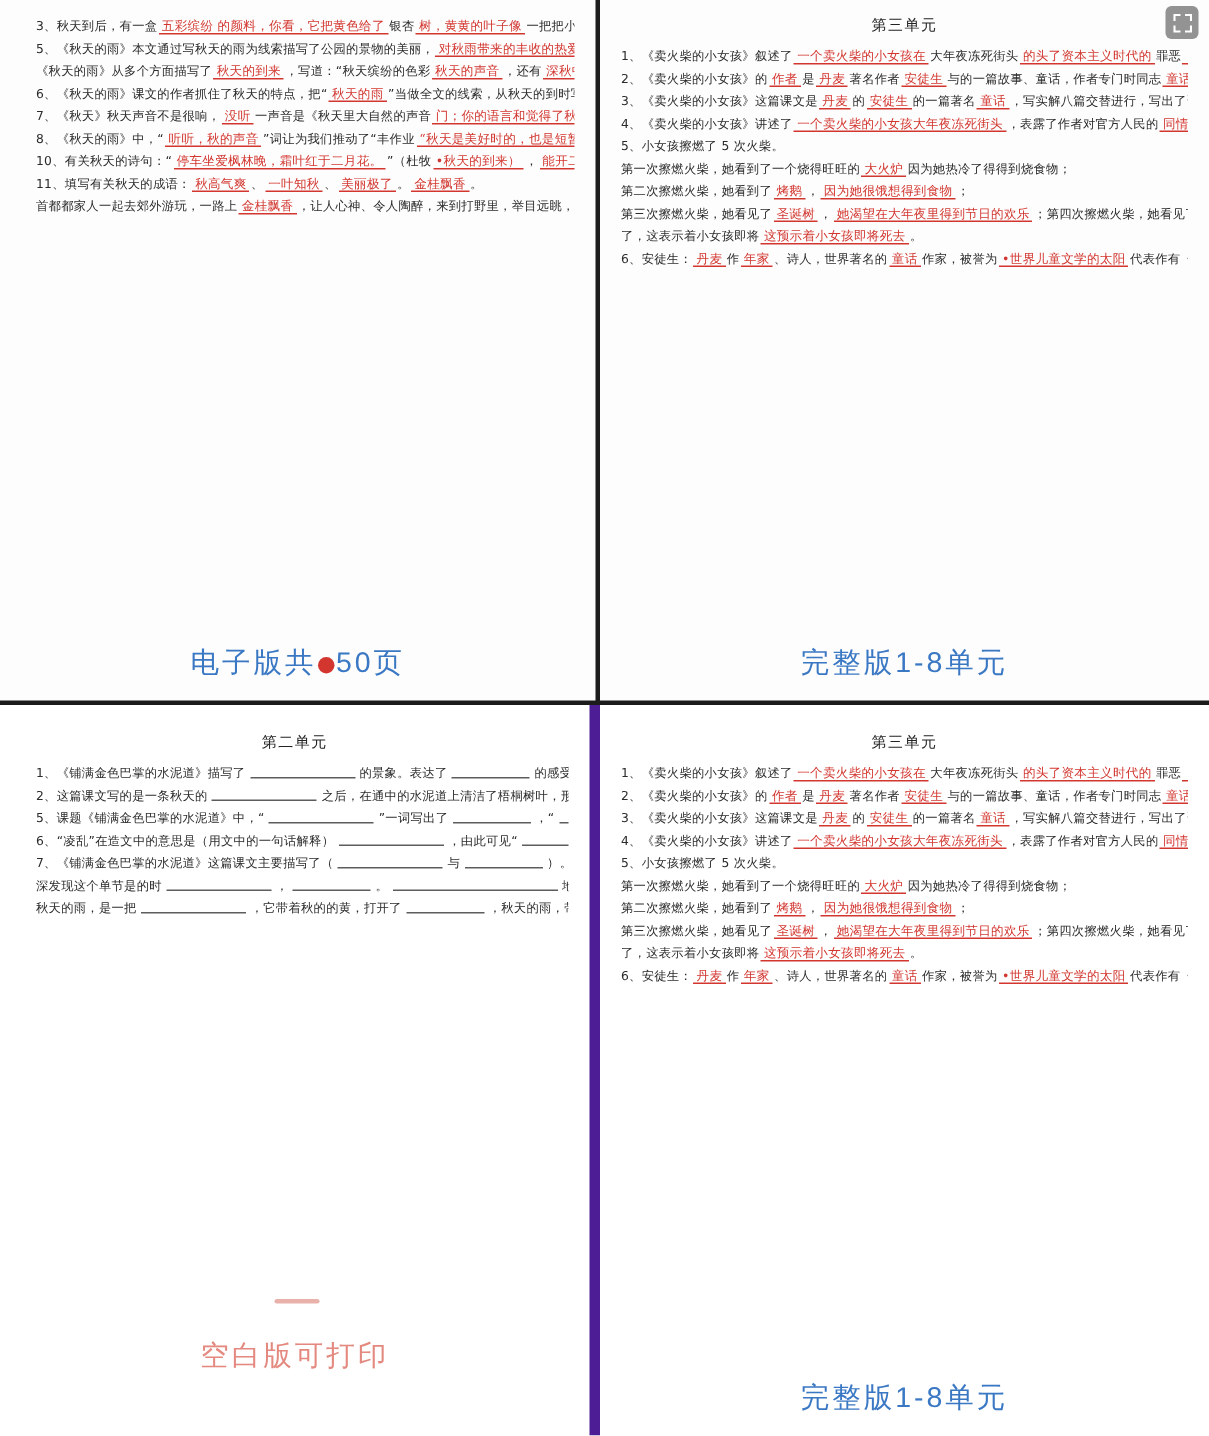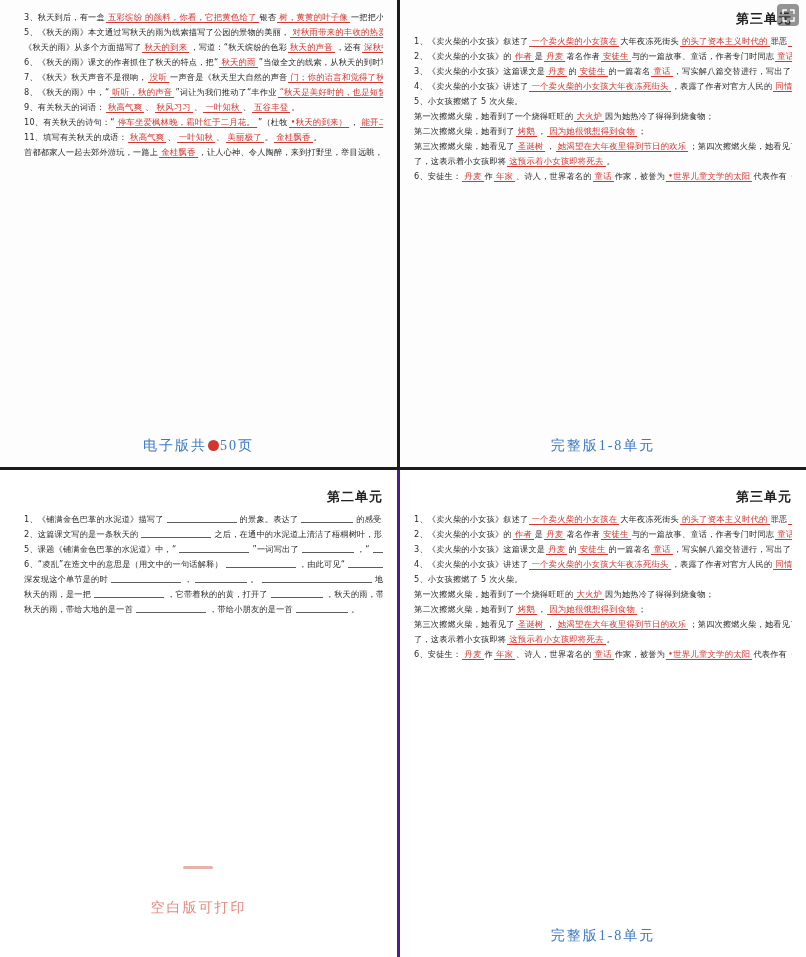--- a/index.html
+++ b/index.html
@@ -23,35 +23,35 @@
     grid-template-columns: 400px 406px;
     grid-template-rows: 470px 487px;
   }
   .quad {
     position: relative;
     overflow: hidden;
     background: #fdfdfd;
   }
   .quad.q1 { border-right: 3px solid #1c1c1c; border-bottom: 3px solid #1c1c1c; }
   .quad.q2 { border-bottom: 3px solid #1c1c1c; }
-  .quad.q3 { border-right: 3px solid #4c1d95; background:#fff; }
+  .quad.q3 { border-right: 7px solid #4c1d95; background:#fff; }
   .quad.q4 { background:#fff; }
 
   .sheet {
     position: absolute;
     left: 0; top: 0; right: 0; bottom: 0;
     padding: 10px 14px 0 14px;
   }
   .q3 .sheet, .q4 .sheet { padding-top: 18px; }
 
   .doc-title {
-    text-align: right;
-    font-size: 13px;
+    text-align: center;
+    font-size: 10px;
     color: #222;
-    font-weight: bold;
+    font-weight: normal;
     margin-bottom: 6px;
     letter-spacing: 1px;
   }
   .q1 .doc-title { visibility: hidden; height: 0; margin: 0; }
 
   .line {
     font-size: 8.2px;
     line-height: 15px;
     color: #2b2b2b;
     white-space: nowrap;
@@ -79,23 +79,23 @@
     vertical-align: -1px;
   }
   .blank.m { min-width: 70px; }
   .blank.l { min-width: 110px; }
 
   .watermark {
     position: absolute;
     left: 0; right: 0;
     bottom: 12px;
     text-align: center;
-    font-size: 14px;
+    font-size: 19px;
     letter-spacing: 2px;
-    font-family: Liberation Serif, serif;
+    font-family: Liberation Sans, sans-serif;
   }
   .wm-blue { color: #3b78c4; }
   .wm-pink { color: #e4897f; }
   .wm-dot {
     display: inline-block;
     width: 11px; height: 11px;
     background: #d2362f;
     border-radius: 50%;
     margin: 0 1px;
     vertical-align: -1px;
@@ -131,21 +131,20 @@
 
     <div class="quad q1">
       <div class="sheet">
         <div class="doc-title"></div>
         <div class="line ind">3、秋天到后，有一盒<span class="ink">五彩缤纷 的颜料，你看，它把黄色给了</span>银杏<span class="ink">树，黄黄的叶子像</span>一把把小扇子炎热</div>
         <div class="line ind">5、《秋天的雨》本文通过写秋天的雨为线索描写了公园的景物的美丽，<span class="ink">对秋雨带来的丰收的热爱、欢笑</span>，把的金色的大门打开了。</div>
         <div class="line ind">《秋天的雨》从多个方面描写了<span class="ink">秋天的到来</span>，写道：“秋天缤纷的色彩<span class="ink">秋天的声音</span>，还有<span class="ink">深秋中各种动物植物都各过冬</span>的情景。”</div>
         <div class="line ind">6、《秋天的雨》课文的作者抓住了秋天的特点，把“<span class="ink">秋天的雨</span>”当做全文的线索，从秋天的到时写起，写一、美丽丰收快乐</div>
         <div class="line ind">7、《秋天》秋天声音不是很响，<span class="ink">没听</span>一声音是《秋天里大自然的声音<span class="ink">门；你的语言和觉得了秋天，表达了对秋天的</span>喜爱了对美好生活的热爱</div>
         <div class="line ind">8、《秋天的雨》中，“<span class="ink">听听，秋的声音</span>”词让为我们推动了“丰作业<span class="ink">“秋天是美好时的，也是短暂的，它来去匆匆，我们应该珍惜</span>。”</div>
-        <div class="line ind">9、有关秋天的词语：<span class="ink">秋高气爽</span>、<span class="ink">秋风习习</span>、<span class="ink">一叶知秋</span>、<span class="ink">五谷丰登</span>。</div>
         <div class="line ind">10、有关秋天的诗句：“<span class="ink">停车坐爱枫林晚，霜叶红于二月花。</span>”（杜牧<span class="ink">•秋天的到来）</span>，<span class="ink">能开二月花</span>。（李峤《风》）</div>
         <div class="line ind">11、填写有关秋天的成语：<span class="ink">秋高气爽</span>、<span class="ink">一叶知秋</span>、<span class="ink">美丽极了</span>。<span class="ink">金桂飘香</span>。</div>
         <div class="line ind">首都都家人一起去郊外游玩，一路上<span class="ink">金桂飘香</span>，让人心神、令人陶醉，来到打野里，举目远眺，，果实累累</div>
       </div>
       <div class="watermark">
         <span class="wm-blue">电子版共</span><span class="wm-dot"></span><span class="wm-blue">50</span><span class="wm-blue">页</span>
       </div>
     </div>
 
     <div class="quad q2">
@@ -165,23 +164,23 @@
       <div class="watermark wm-blue">完整版1-8单元</div>
     </div>
 
     <div class="quad q3">
       <div class="sheet">
         <div class="doc-title">第二单元</div>
         <div class="line ind">1、《铺满金色巴掌的水泥道》描写了<span class="blank m"></span>的景象。表达了<span class="blank"></span>的感受、抒发了作者的之情。</div>
         <div class="line ind">2、这篇课文写的是一条秋天的<span class="blank m"></span>之后，在通中的水泥道上清洁了梧桐树叶，形成铺着，铺着道上，美丽极了，表达了作者对秋天的喜爱的之情。</div>
         <div class="line ind">5、课题《铺满金色巴掌的水泥道》中，“<span class="blank m"></span>”一词写出了<span class="blank"></span>，“<span class="blank l"></span>”一词写出了，将铺树的梧叶感，形状不相同，我们是最形的时时是，形似像，它方共以时时过。</div>
         <div class="line ind">6、“凌乱”在造文中的意思是（用文中的一句话解释）<span class="blank m"></span>，由此可见“<span class="blank"></span>”造文又说明。</div>
+        <div class="line ind">7、《铺满金色巴掌的水泥道》这篇课文主要描写了（<span class="blank m"></span>与<span class="blank"></span>）。</div>
         <div class="line ind">深发现这个单节是的时<span class="blank m"></span>，<span class="blank"></span>。<span class="blank l"></span>地的是。</div>
         <div class="line ind">秋天的雨，是一把<span class="blank m"></span>，它带着秋的的黄，打开了<span class="blank"></span>，秋天的雨，带有，它吹了。</div>
-        <div class="line ind">秋天的雨，带给大地的是一首<span class="blank m"></span>，带给小朋友的是一首<span class="blank"></span>。</div>
       </div>
       <div class="pencil-mark" style="left:183px; top:396px;"></div>
       <div class="watermark wm-pink" style="bottom:40px;">空白版可打印</div>
     </div>
 
     <div class="quad q4">
       <div class="sheet">
         <div class="doc-title">第三单元</div>
         <div class="line">1、《卖火柴的小女孩》叙述了<span class="ink">一个卖火柴的小女孩在</span>大年夜冻死街头<span class="ink">的头了资本主义时代的</span>罪恶<span class="ink">，表达了作者对</span>对小女孩不幸遭遇的深切同情当时社会现实的强烈不满</div>
         <div class="line">2、《卖火柴的小女孩》的<span class="ink">作者</span>是<span class="ink">丹麦</span>著名作者<span class="ink">安徒生</span>与的一篇故事、童话，作者专门时同志<span class="ink">童话</span>，写的事是，事中小女孩五次了烤鹅圣诞树奶奶在幻觉中和奶奶在一起飞走了</div>

